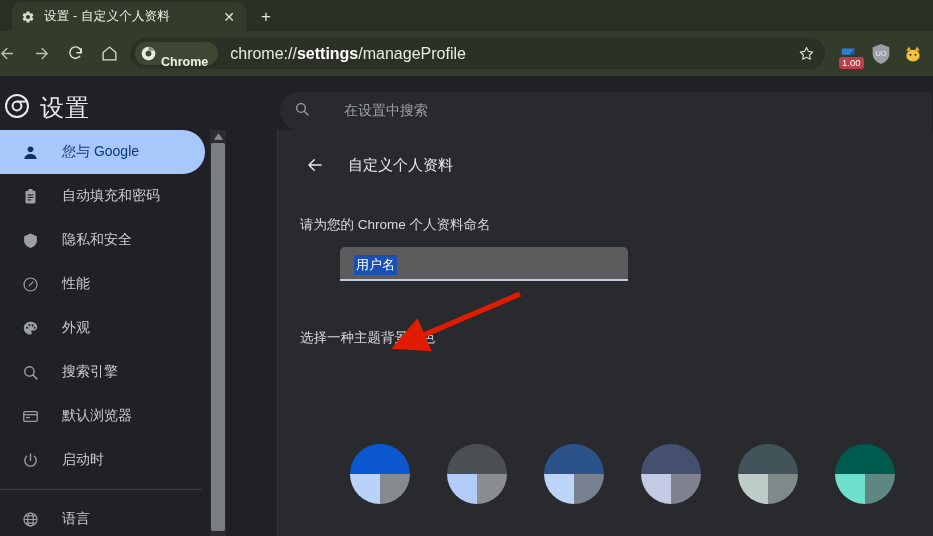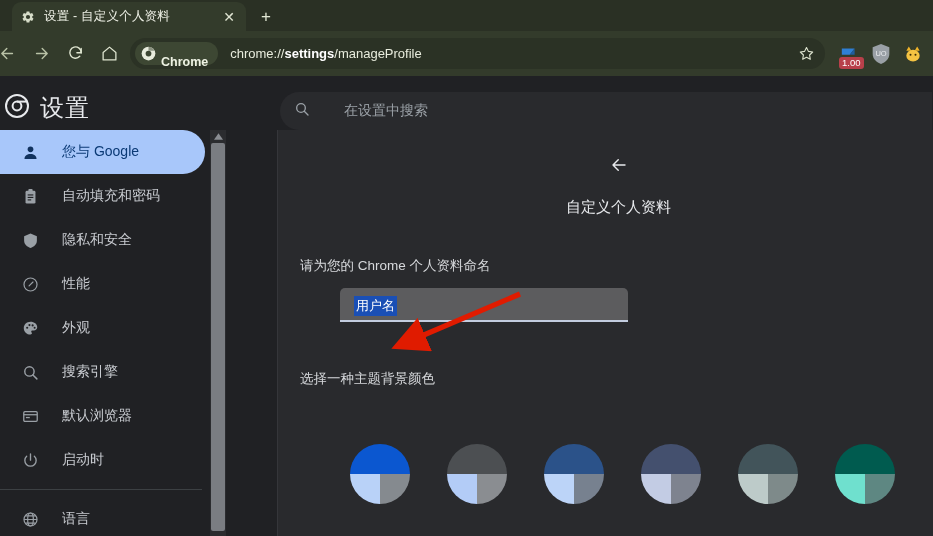--- a/index.html
+++ b/index.html
@@ -63,21 +63,21 @@
     background: #2b3225; border-radius: 16px;
     display: flex; align-items: center; padding: 0 6px 0 5px;
   }
   .chrome-chip {
     height: 23px; background: #3d4733; border-radius: 12px;
     display: flex; align-items: center; gap: 5px; padding: 0 10px 0 6px;
     flex: 0 0 auto;
   }
   .chrome-chip .lbl { color: #eef2e4; font-size: 12.5px; font-weight: bold; margin-top: 16px; }
   .omni-url {
-    flex: 1 1 auto; color: #e8ecdd; font-size: 13px;
+    flex: 1 1 auto; color: #e8ecdd; font-size: 16px;
     margin-left: 12px; white-space: nowrap; overflow: hidden;
   }
   .omni-url b { color: #ffffff; font-weight: bold; }
   .star-btn {
     width: 26px; height: 26px; flex: 0 0 26px;
     display: flex; align-items: center; justify-content: center;
     color: #dde3cf;
   }
 
   .ext-area {
@@ -147,21 +147,20 @@
     background: #35363a;
   }
 
   .content {
     position: absolute; left: 278px; top: 54px; width: 655px; height: 406px;
     background: #292a2d; overflow: hidden;
   }
   .content-head {
     display: flex; align-items: center; gap: 22px;
     padding: 24px 0 0 26px;
-    flex-direction: column;
   }
   .back-arrow { width: 22px; height: 22px; display:flex; align-items:center;
     justify-content:center; color: #e8eaed; border-radius: 50%; }
   .content-title { color: #e8eaed; font-size: 15px; }
 
   .section-label {
     color: #d6d8db; font-size: 13.5px; padding-left: 22px; margin-top: 40px;
   }
   .name-input-wrap {
     position: relative; margin: 13px 0 0 62px; width: 288px; height: 36px;

